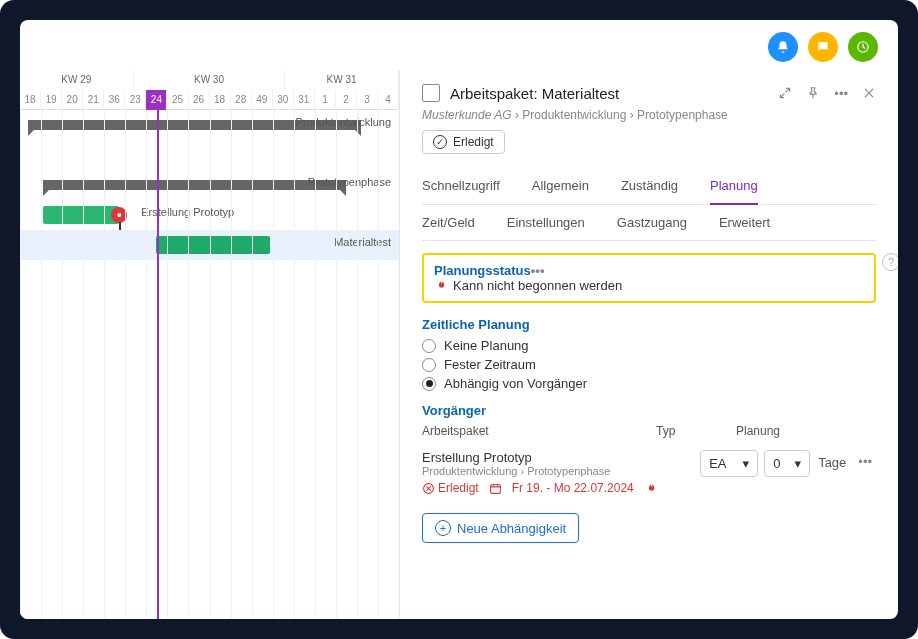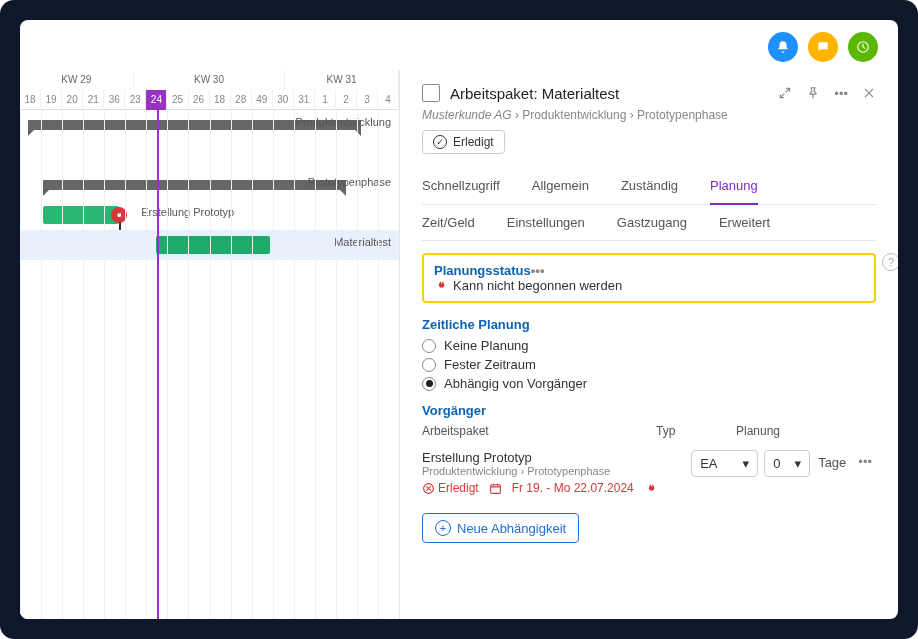--- a/index.html
+++ b/index.html
@@ -76,21 +76,21 @@
 
   .pred-row { display: flex; align-items: flex-start; gap: 6px; padding: 6px 0; font-size: 13px; }
   .pred-info { flex: 1; }
   .pred-name { color: #333; }
   .pred-path { font-size: 11px; color: #888; }
   .pred-status { display: flex; gap: 10px; align-items: center; font-size: 12px; margin-top: 4px; }
   .cross-circle { color: #d9383a; display: inline-flex; align-items: center; gap: 3px; }
   .cal-icon { color: #d9383a; }
   .date-text { color: #d9383a; }
 
-  .select { border: 1px solid #ccc; border-radius: 4px; padding: 5px 8px; display: inline-flex; align-items: center; gap: 6px; font-size: 13px; width: 67px; justify-content: space-between; }
+  .select { border: 1px solid #ccc; border-radius: 4px; padding: 5px 8px; display: inline-flex; align-items: center; gap: 6px; font-size: 13px; width: 58px; justify-content: space-between; }
   .offset { border: 1px solid #ccc; border-radius: 4px; padding: 5px 8px; display: inline-flex; align-items: center; gap: 6px; font-size: 13px; width: 46px; justify-content: space-between; }
   .unit { font-size: 13px; color: #555; padding: 5px 2px; }
   .more { color: #888; padding: 4px; }
 
   .add-btn { display: inline-flex; align-items: center; gap: 6px; border: 1.5px solid #1e6dd8; border-radius: 4px; padding: 6px 12px; font-size: 13px; color: #1e6dd8; margin-top: 12px; }
   .plus-circ { width: 16px; height: 16px; border: 1.5px solid #1e6dd8; border-radius: 50%; display: flex; align-items: center; justify-content: center; font-size: 11px; }
 
   svg { display: block; }
 </style>
 </head>

